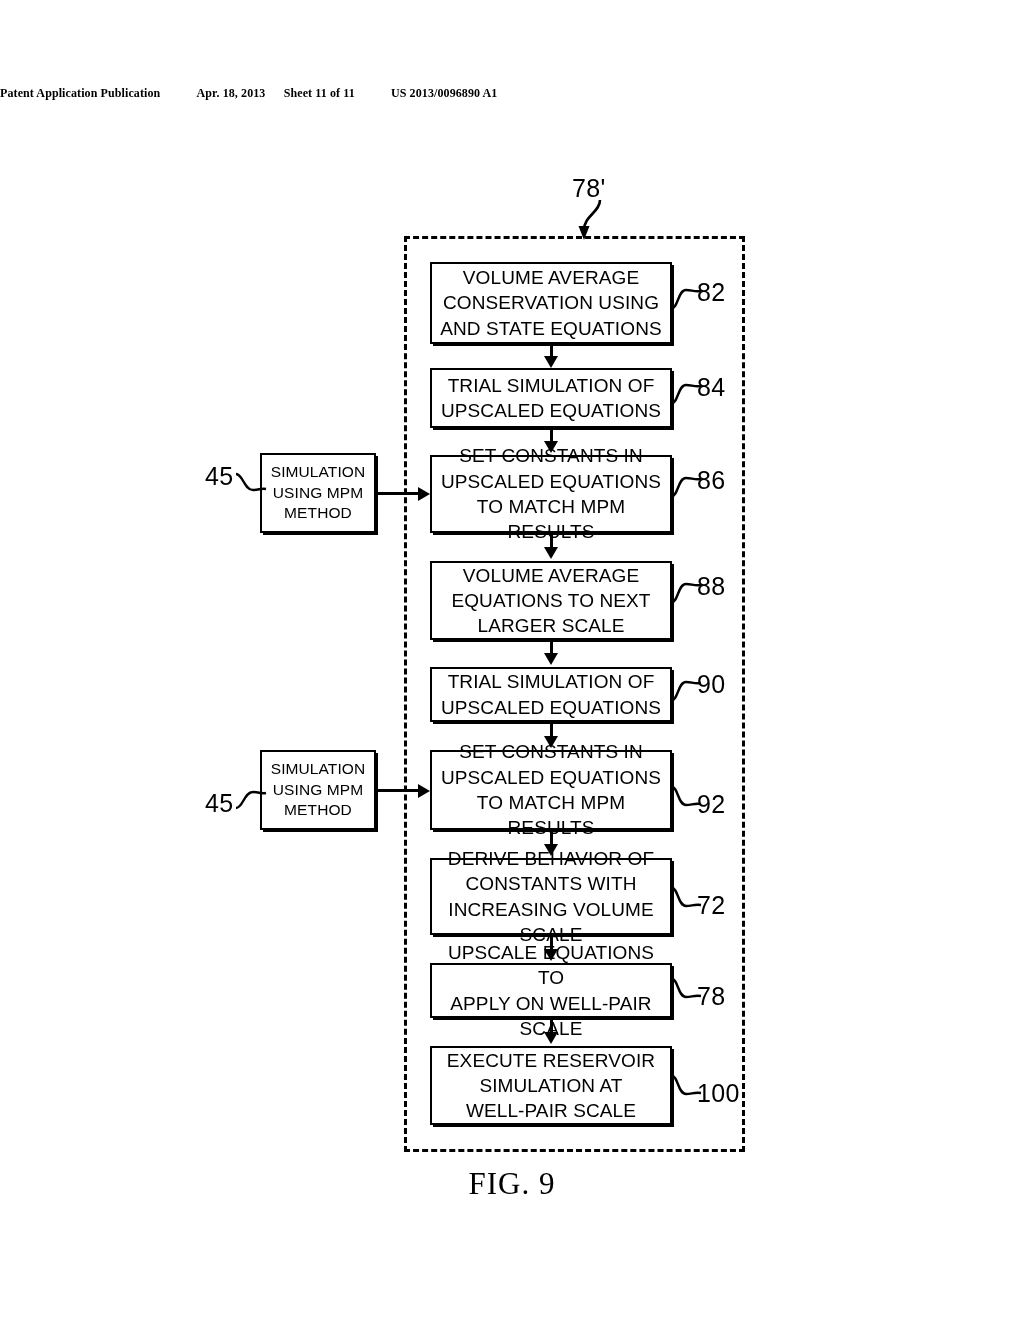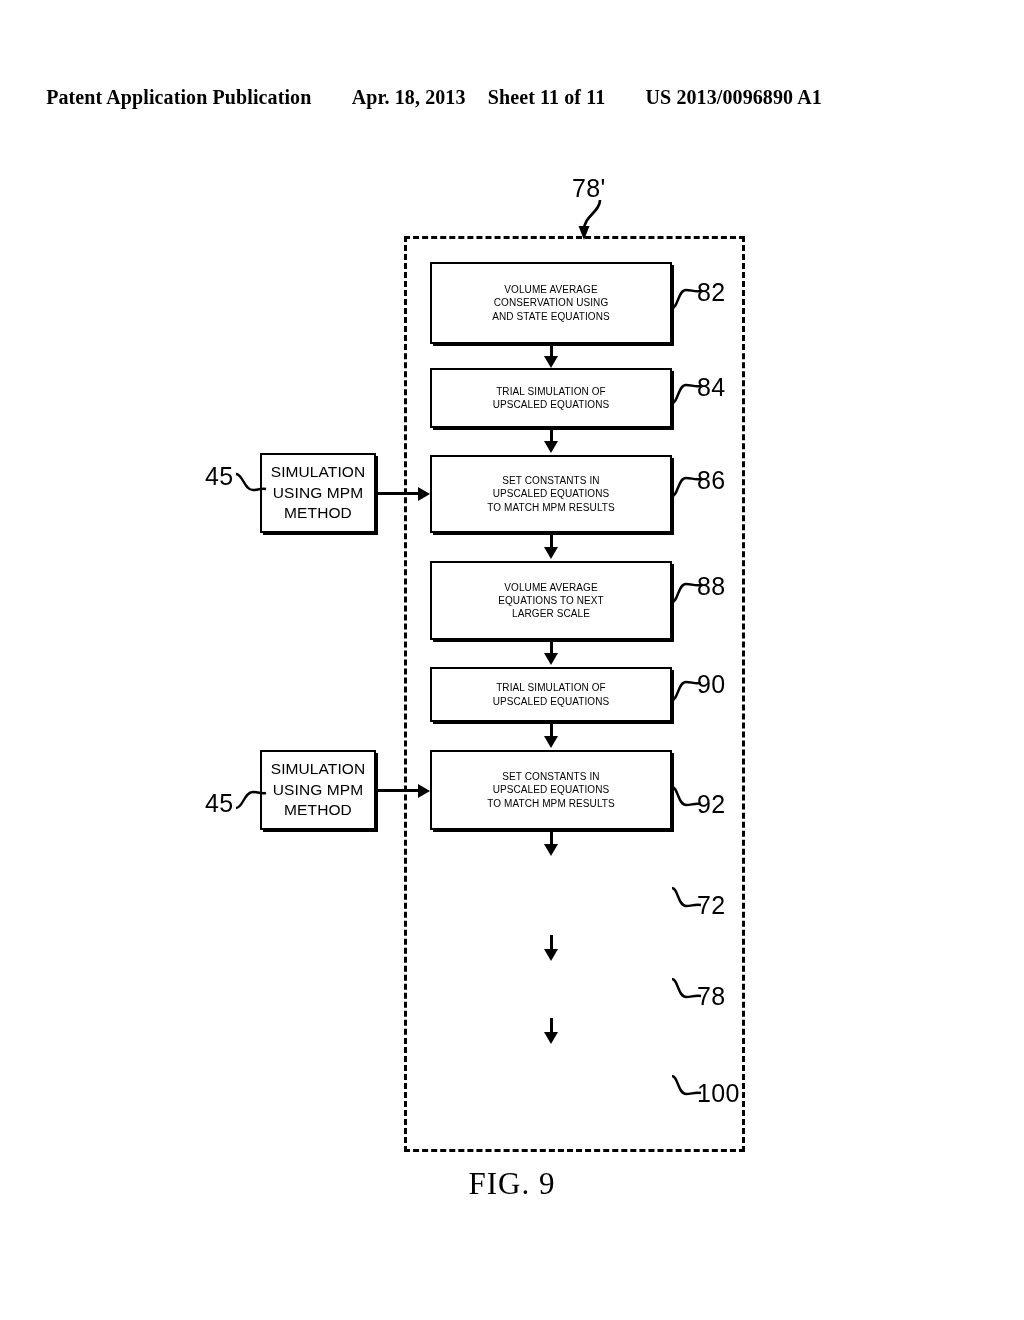--- a/index.html
+++ b/index.html
@@ -15,24 +15,24 @@
     color: #000000;
     overflow: hidden;
   }
 
   
   .page-header {
     position: absolute;
     left: 0;
     top: 86px;
     width: 868px;
-    text-align: center;
+    text-align: left;
     font-family: "Liberation Serif", serif;
     font-weight: bold;
-    font-size: 20px;
+    font-size: 12px;
     letter-spacing: 0.1px;
     white-space: nowrap;
   }
   .page-header .seg { display: inline-block; }
   .gap-lg { display: inline-block; width: 30px; }
   .gap-sm { display: inline-block; width: 12px; }
 
   
   #figure {
     position: absolute;
@@ -56,21 +56,21 @@
   
   .pbox {
     position: absolute;
     box-sizing: border-box;
     border: 2.5px solid #000;
     background: #fff;
     display: flex;
     align-items: center;
     justify-content: center;
     text-align: center;
-    font-size: 10px;
+    font-size: 19px;
     line-height: 1.33;
     letter-spacing: 0.1px;
     box-shadow: 2.5px 2.5px 0 -0.5px #000;
   }
   .pbox .txt { padding: 0 4px; }
 
   
   .vline {
     position: absolute;
     width: 3px;
@@ -255,36 +255,56 @@
     </div>
   </div>
   <svg class="leader" style="left:670px; top:783px; width:34px; height:30px;" viewBox="0 0 34 30">
     <path d="M2 4 C 8 4, 8 22, 16 22 C 22 22, 24 20, 31 21" fill="none" stroke="#000" stroke-width="2.4"></path>
   </svg>
   <div class="refnum" style="left:697px; top:790px;">92</div>
 
   <div class="vline" style="left:549.5px; top:830px; height:16px;"></div>
   <div class="vhead" style="left:544px; top:844px;"></div>
 
+  <div class="pbox" style="left:430px; top:858px; width:242px; height:77px;">
+    <div class="txt">
+      <div>DERIVE BEHAVIOR OF</div>
+      <div>CONSTANTS WITH</div>
+      <div>INCREASING VOLUME SCALE</div>
+    </div>
+  </div>
   <svg class="leader" style="left:670px; top:884px; width:34px; height:30px;" viewBox="0 0 34 30">
     <path d="M2 4 C 8 4, 8 22, 16 22 C 22 22, 24 20, 31 21" fill="none" stroke="#000" stroke-width="2.4"></path>
   </svg>
   <div class="refnum" style="left:697px; top:891px;">72</div>
 
   <div class="vline" style="left:549.5px; top:935px; height:16px;"></div>
   <div class="vhead" style="left:544px; top:949px;"></div>
 
+  <div class="pbox" style="left:430px; top:963px; width:242px; height:55px;">
+    <div class="txt">
+      <div>UPSCALE EQUATIONS TO</div>
+      <div>APPLY ON WELL-PAIR SCALE</div>
+    </div>
+  </div>
   <svg class="leader" style="left:670px; top:975px; width:34px; height:30px;" viewBox="0 0 34 30">
     <path d="M2 4 C 8 4, 8 22, 16 22 C 22 22, 24 20, 31 21" fill="none" stroke="#000" stroke-width="2.4"></path>
   </svg>
   <div class="refnum" style="left:697px; top:982px;">78</div>
 
   <div class="vline" style="left:549.5px; top:1018px; height:16px;"></div>
   <div class="vhead" style="left:544px; top:1032px;"></div>
 
+  <div class="pbox" style="left:430px; top:1046px; width:242px; height:79px;">
+    <div class="txt">
+      <div>EXECUTE RESERVOIR</div>
+      <div>SIMULATION AT</div>
+      <div>WELL-PAIR SCALE</div>
+    </div>
+  </div>
   <svg class="leader" style="left:670px; top:1072px; width:34px; height:30px;" viewBox="0 0 34 30">
     <path d="M2 4 C 8 4, 8 22, 16 22 C 22 22, 24 20, 31 21" fill="none" stroke="#000" stroke-width="2.4"></path>
   </svg>
   <div class="refnum" style="left:697px; top:1079px;">100</div>
 
 </div>
 
 <div class="fig-caption">FIG. 9</div>
 
 </body></html>

